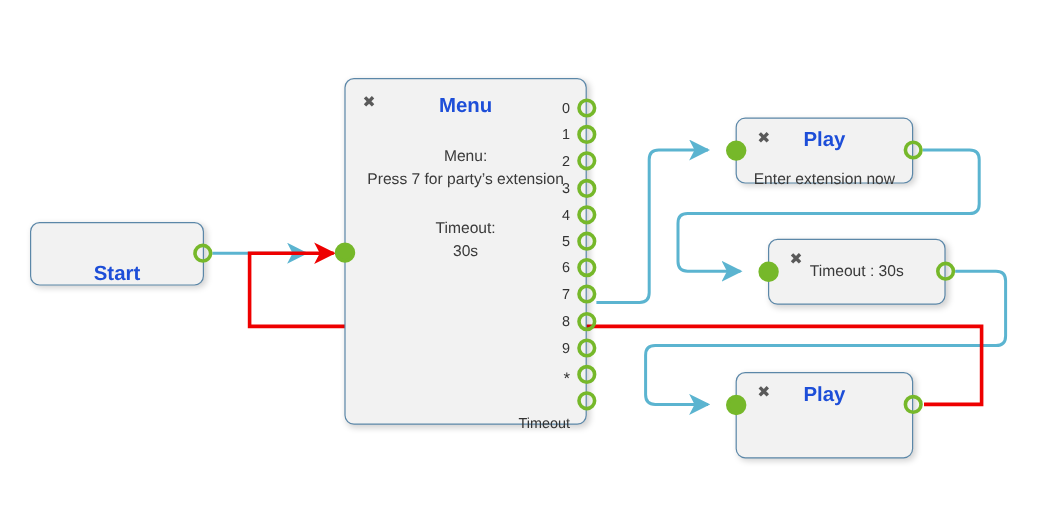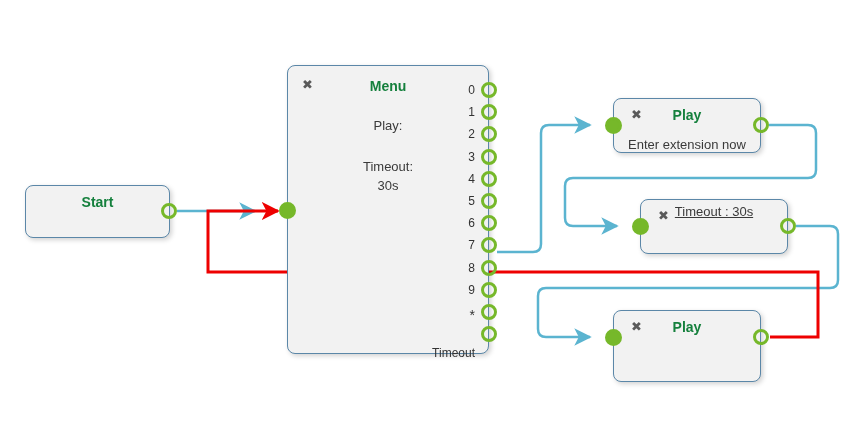--- a/index.html
+++ b/index.html
@@ -18,61 +18,61 @@
     position:absolute;
     box-sizing:border-box;
     background:#f2f2f2;
     border:1px solid #5b87a8;
     border-radius:8px;
     box-shadow:2px 2px 5px rgba(0,0,0,0.18);
     color:#333333;
   }
   .node-title{
     font-weight:bold;
-    font-size:14px;
+    font-size:17px;
     text-align:center;
-    color:#15803d;
+    color:#1d4ed8;
     letter-spacing:0px;
   }
   .node-sub{
     font-size:13px;
     text-align:center;
     color:#3a3a3a;
     line-height:19px;
   }
   .close-icon{
     position:absolute;
     font-size:13px;
     font-weight:bold;
     color:#5a5a5a;
     line-height:1;
     user-select:none;
   }
 
   
   #node-start{left:25px;top:185px;width:145px;height:53px;}
-  #node-start .node-title{margin-top:8px;text-align:center;}
+  #node-start .node-title{margin-top:32px;text-align:center;}
 
   
   #node-menu{left:287px;top:65px;width:202px;height:289px;}
   #node-menu .close-icon{left:14px;top:12px;}
   #node-menu .node-title{margin-top:12px;}
   #node-menu .menu-body{margin-top:22px;}
   #node-menu .menu-body2{margin-top:22px;}
 
   
   #node-play1{left:613px;top:98px;width:148px;height:55px;}
   #node-play1 .close-icon{left:17px;top:9px;}
   #node-play1 .node-title{margin-top:8px;}
   #node-play1 .node-sub{margin-top:12px;}
 
   #node-recept{left:640px;top:199px;width:148px;height:55px;}
   #node-recept .close-icon{left:17px;top:9px;}
   #node-recept .node-title{margin-top:8px;}
-  #node-recept .node-sub{margin-top:2px;text-decoration:underline;}
+  #node-recept .node-sub{margin-top:16px;}
 
   #node-play2{left:613px;top:310px;width:148px;height:72px;}
   #node-play2 .close-icon{left:17px;top:9px;}
   #node-play2 .node-title{margin-top:8px;}
   #node-play2 .node-sub{margin-top:2px;padding:0 8px;}
 
   
   .port{
     position:absolute;
     width:16px;height:16px;
@@ -124,21 +124,22 @@
   </svg>
 
   <div class="node" id="node-start">
     <div class="node-title">Start</div>
   </div>
   <div class="port" style="left:161px;top:203px;"></div>
 
   <div class="node" id="node-menu">
     <span class="close-icon">✖</span>
     <div class="node-title">Menu</div>
-    <div class="node-sub menu-body">Play:</div>
+    <div class="node-sub menu-body">Menu:</div>
+    <div class="node-sub">Press 7 for party’s extension</div>
     <div class="node-sub menu-body2">Timeout:</div>
     <div class="node-sub">30s</div>
   </div>
   <div class="port filled" style="left:279px;top:202px;"></div>
   <div id="menu-ports">
       <div class="port-label" style="left: 395px; top: 83px; width: 80px;">0</div>
       <div class="port" style="left: 481px; top: 82px;"></div>
       <div class="port-label" style="left: 395px; top: 105.2px; width: 80px;">1</div>
       <div class="port" style="left: 481px; top: 104.2px;"></div>
       <div class="port-label" style="left: 395px; top: 127.4px; width: 80px;">2</div>

